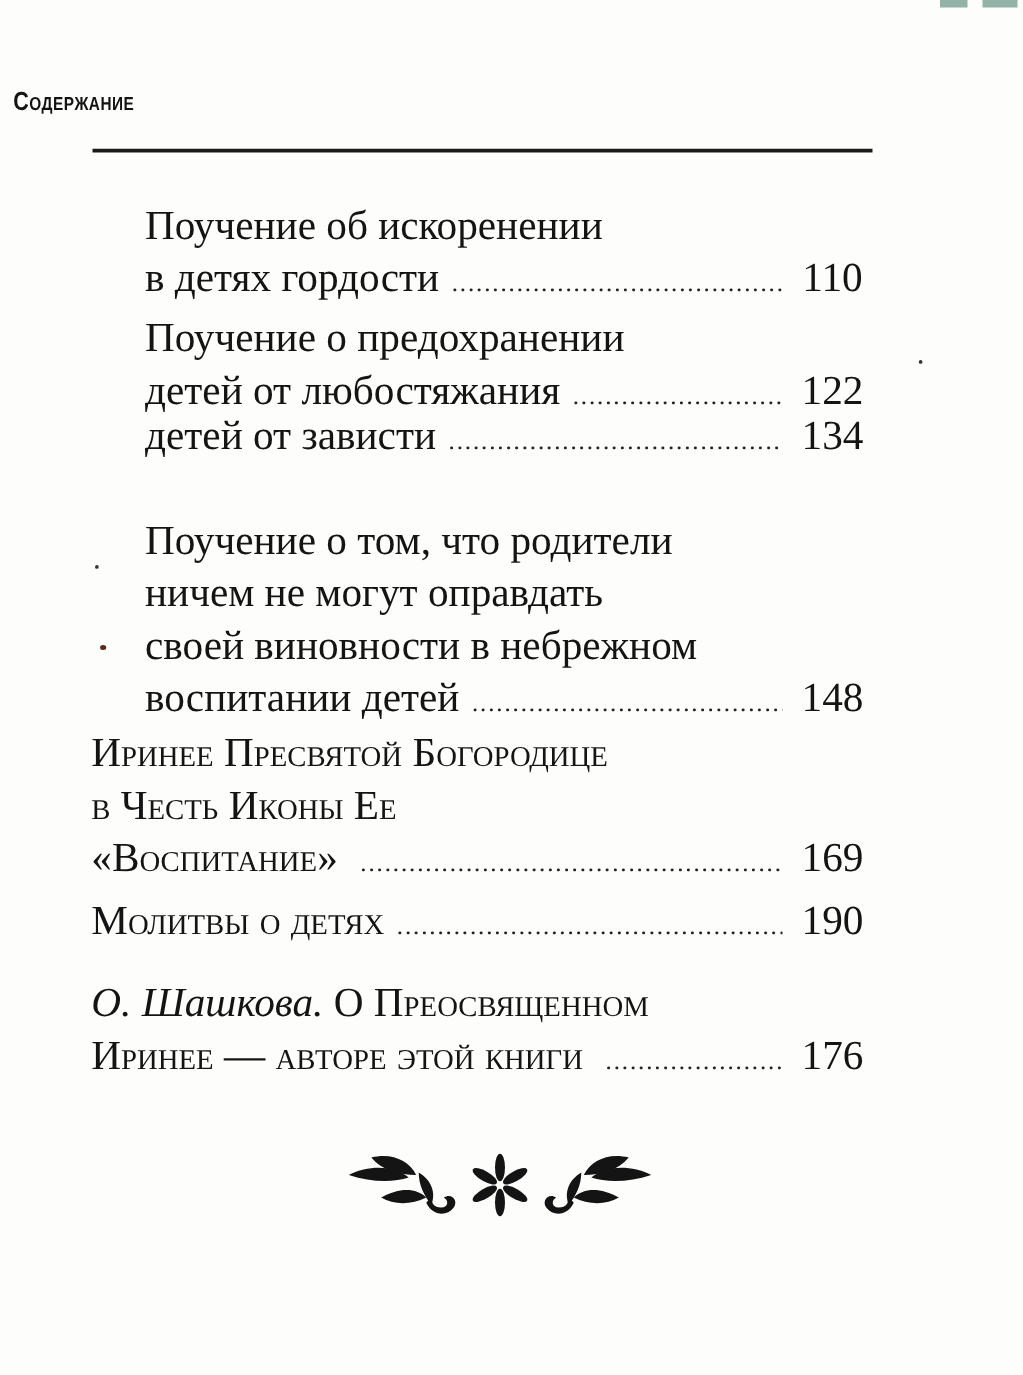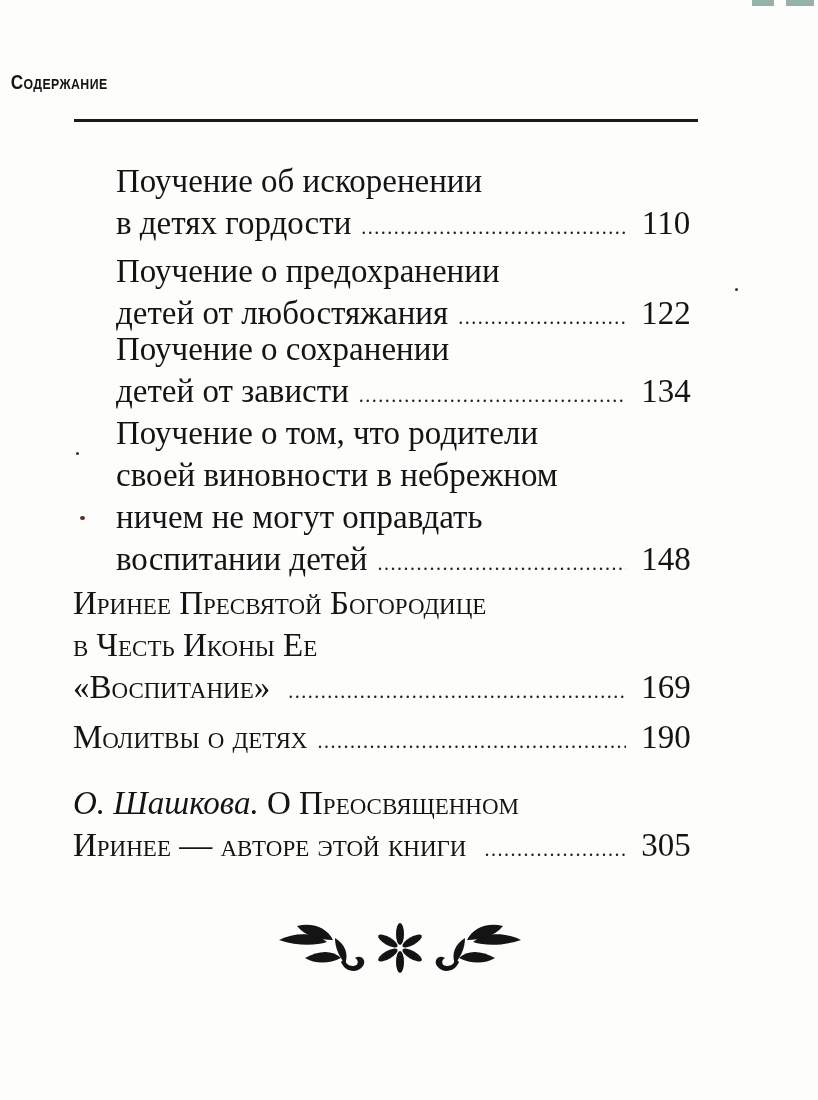--- a/index.html
+++ b/index.html
@@ -68,32 +68,31 @@
   <div class="entry" style="left:116px; top:250px; width:578px;">
     <div class="line">Поучение о предохранении</div>
     <div class="line lastline">
       <span>детей от любостяжания</span>
       <span class="dots">...................................................................................................</span>
       <span class="page">122</span>
     </div>
   </div>
 
   <div class="entry" style="left:116px; top:328px; width:578px;">
-    <div class="line">Поучение о сохранении</div>
     <div class="line lastline">
       <span>детей от зависти</span>
       <span class="dots">...................................................................................................</span>
       <span class="page">134</span>
     </div>
   </div>
 
   <div class="entry" style="left:116px; top:412px; width:578px;font-family:Liberation Serif, serif;">
     <div class="line">Поучение о том, что родители</div>
+    <div class="line">ничем не могут оправдать</div>
     <div class="line">своей виновности в небрежном</div>
-    <div class="line">ничем не могут оправдать</div>
     <div class="line lastline">
       <span>воспитании детей</span>
       <span class="dots">...................................................................................................</span>
       <span class="page">148</span>
     </div>
   </div>
 
   <div class="entry sc" style="left:73px; top:582px; width:621px;">
     <div class="line">Иринее Пресвятой Богородице</div>
     <div class="line">в Честь Иконы Ее</div>
@@ -112,21 +111,21 @@
     </div>
   </div>
 
   <div class="entry" style="left:73px; top:782px; width:621px;">
     <div class="line">
       <span class="it">О. Шашкова.</span><span class="sc"> О Преосвященном</span>
     </div>
     <div class="line lastline sc">
       <span>Иринее — авторе этой книги</span>
       <span class="dots" style="margin-left:18px">...................................................................................................</span>
-      <span class="page">305</span>
+      <span class="page">176</span>
     </div>
   </div>
 </div>
 
 <svg class="ornament" viewBox="0 0 250 60">
   <g fill="#141414">
 
     <path d="M4 22 C20 14 40 14 52 24 C40 28 22 28 4 22 Z"></path>
     <path d="M22 8 C38 4 52 10 58 22 C44 22 30 18 22 8 Z"></path>
     <path d="M30 40 C44 32 58 32 66 40 C54 46 40 46 30 40 Z"></path>

